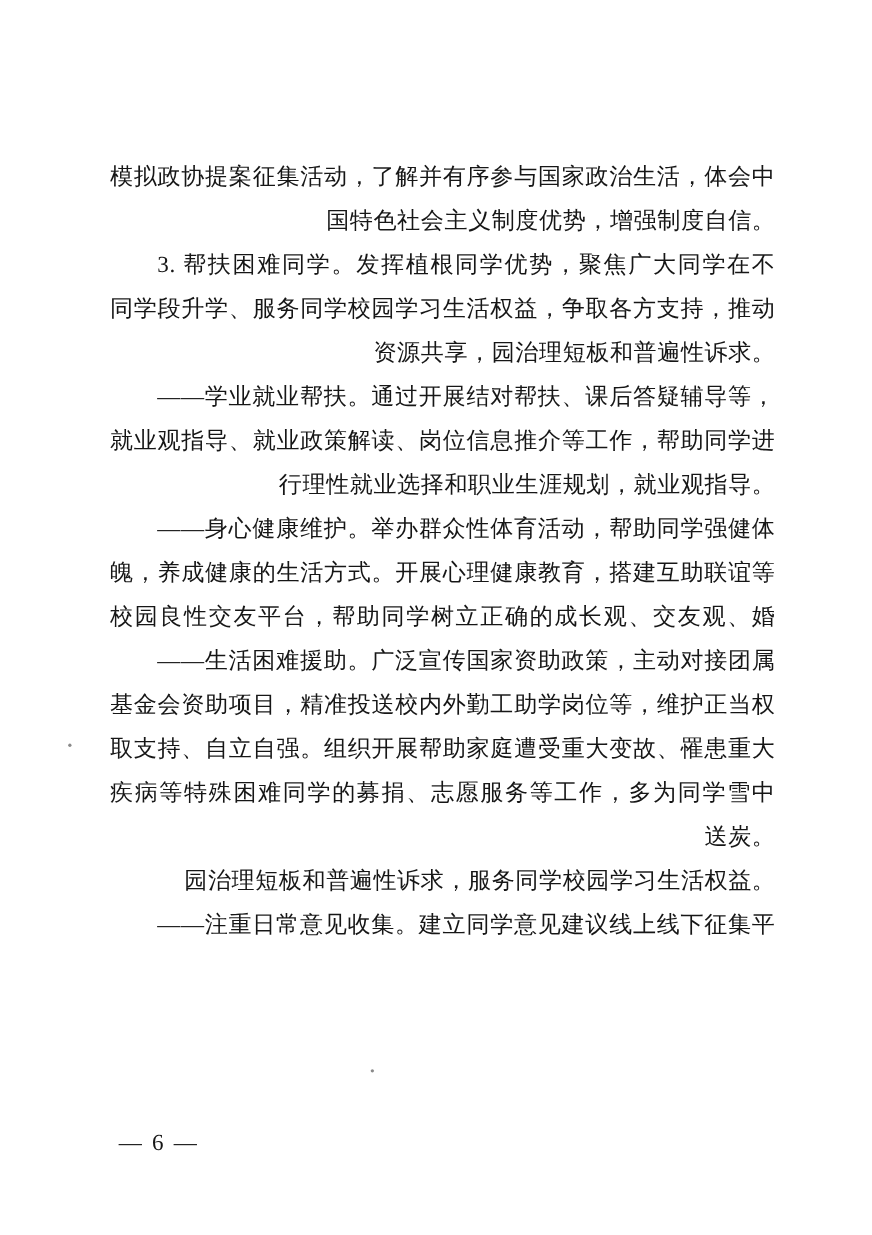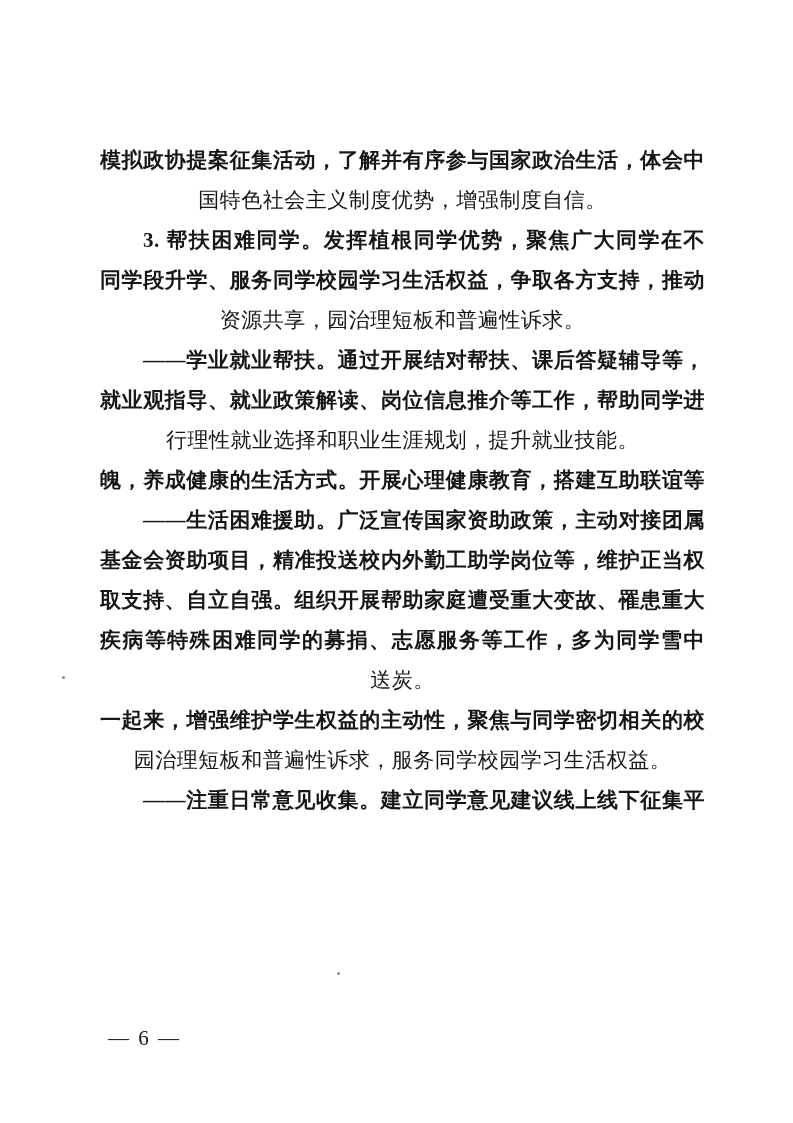--- a/index.html
+++ b/index.html
@@ -20,30 +20,29 @@
     position: absolute;
     left: 100px;
     top: 140px;
     width: 605px;
   }
   .doc-line {
     height: 40px;
     line-height: 40px;
     font-size: 21px;
     letter-spacing: 0.5px;
-    text-align: center;
+    text-align: right;
     white-space: nowrap;
     overflow: visible;
   }
   .doc-line.justify {
     white-space: normal;
     text-align: justify;
     text-align-last: justify;
     overflow: hidden;
-    font-weight: bold;
   }
   .doc-line.indent {
     text-indent: 43px;
   }
   .page-footer {
     position: absolute;
     left: 108px;
     top: 1018px;
     height: 40px;
     line-height: 40px;
@@ -65,28 +64,29 @@
 <div class="page">
 
   <div class="text-block" id="text-block">
       <div class="doc-line justify">模拟政协提案征集活动，了解并有序参与国家政治生活，体会中</div>
       <div class="doc-line">国特色社会主义制度优势，增强制度自信。</div>
       <div class="doc-line justify indent">3. 帮扶困难同学。发挥植根同学优势，聚焦广大同学在不</div>
       <div class="doc-line justify">同学段升学、服务同学校园学习生活权益，争取各方支持，推动</div>
       <div class="doc-line">资源共享，园治理短板和普遍性诉求。</div>
       <div class="doc-line justify indent">——学业就业帮扶。通过开展结对帮扶、课后答疑辅导等，</div>
       <div class="doc-line justify">就业观指导、就业政策解读、岗位信息推介等工作，帮助同学进</div>
-      <div class="doc-line">行理性就业选择和职业生涯规划，提升就业技能。</div>
+      <div class="doc-line">行理性就业选择和职业生涯规划，就业观指导。</div>
+      <div class="doc-line justify indent">——身心健康维护。举办群众性体育活动，帮助同学强健体</div>
       <div class="doc-line justify">魄，养成健康的生活方式。开展心理健康教育，搭建互助联谊等</div>
+      <div class="doc-line justify">校园良性交友平台，帮助同学树立正确的成长观、交友观、婚</div>
       <div class="doc-line justify indent">——生活困难援助。广泛宣传国家资助政策，主动对接团属</div>
       <div class="doc-line justify">基金会资助项目，精准投送校内外勤工助学岗位等，维护正当权益</div>
       <div class="doc-line justify">取支持、自立自强。组织开展帮助家庭遭受重大变故、罹患重大</div>
       <div class="doc-line justify">疾病等特殊困难同学的募捐、志愿服务等工作，多为同学雪中</div>
       <div class="doc-line">送炭。</div>
-      <div class="doc-line justify">一起来，增强维护学生权益的主动性，聚焦与同学密切相关的校</div>
       <div class="doc-line">园治理短板和普遍性诉求，服务同学校园学习生活权益。</div>
       <div class="doc-line justify indent">——注重日常意见收集。建立同学意见建议线上线下征集平</div>
     </div>
 
   <div class="page-footer">— 6 —</div>
 
   <div class="artifact a1"></div>
   <div class="artifact a2"></div>
 
 </div>

